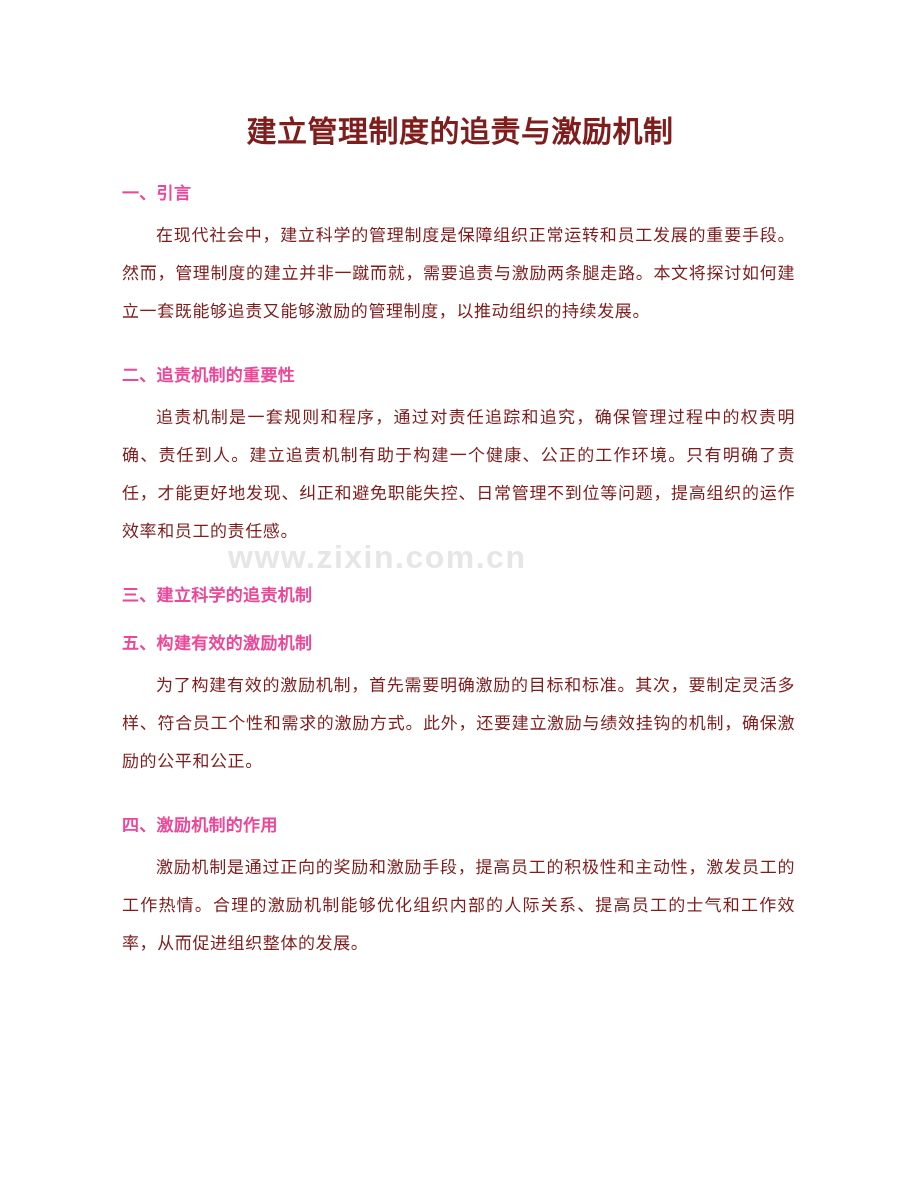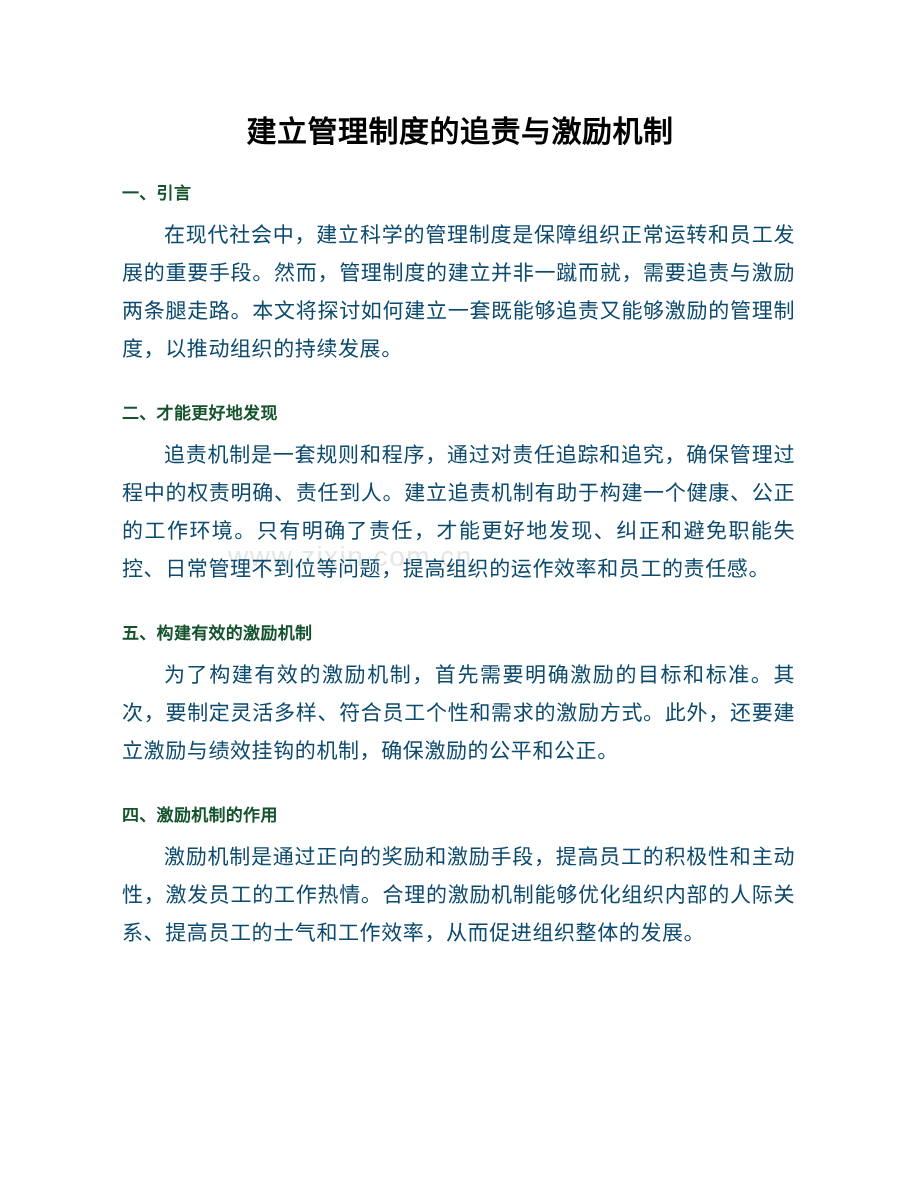--- a/index.html
+++ b/index.html
@@ -22,64 +22,64 @@
     box-sizing: border-box;
   }
   .watermark {
     position: absolute;
     left: 228px;
     top: 529px;
     width: 470px;
     height: 56px;
     line-height: 56px;
     font-family: "Liberation Sans", "DejaVu Sans", sans-serif;
-    font-size: 28px;
-    font-weight: 400;
+    font-size: 32px;
+    font-weight: 700;
     letter-spacing: 1.5px;
     color: #e6e6e6;
     white-space: nowrap;
     user-select: none;
     pointer-events: none;
     z-index: 0;
   }
   .content {
     position: relative;
     z-index: 1;
     padding: 0;
   }
   .doc-title {
     margin: 0;
     padding: 110px 0 0 0;
     text-align: center;
     font-family: Liberation Sans, sans-serif;
     font-size: 30px;
     font-weight: bold;
     letter-spacing: 0.5px;
-    color: #000000;
+    color: #7f1d1d;
     line-height: 44px;
   }
   .section {
     margin: 0;
   }
   .section-heading {
     margin: 0;
     padding: 0 0 0 122px;
     font-family: "DejaVu Sans", "Liberation Sans", sans-serif;
     font-size: 17px;
     font-weight: bold;
-    color: #14532d;
+    color: #ec4899;
     line-height: 34px;
     letter-spacing: 0.3px;
   }
   .section-body {
     margin: 0;
     padding: 6px 125px 14px 122px;
     font-family: "DejaVu Serif", "Liberation Serif", serif;
-    font-size: 21px;
-    color: #0c4a6e;
+    font-size: 17px;
+    color: #7f1d1d;
     line-height: 38px;
     text-align: justify;
     text-indent: 2em;
     letter-spacing: 0.6px;
     word-break: break-all;
   }
   .sec-1 .section-heading { padding-top: 22px; }
   .sec-2 .section-heading { padding-top: 14px; }
   .sec-3 .section-heading { padding-top: 14px; }
   .sec-4 .section-heading { padding-top: 14px; }
@@ -95,25 +95,26 @@
   <div class="content">
 
     <h1 class="doc-title">建立管理制度的追责与激励机制</h1>
 
     <div class="section sec-1">
       <h2 class="section-heading">一、引言</h2>
       <p class="section-body">在现代社会中，建立科学的管理制度是保障组织正常运转和员工发展的重要手段。然而，管理制度的建立并非一蹴而就，需要追责与激励两条腿走路。本文将探讨如何建立一套既能够追责又能够激励的管理制度，以推动组织的持续发展。</p>
     </div>
 
     <div class="section sec-2">
-      <h2 class="section-heading">二、才能更好地发现</h2>
+      <h2 class="section-heading">二、追责机制的重要性</h2>
       <p class="section-body">追责机制是一套规则和程序，通过对责任追踪和追究，确保管理过程中的权责明确、责任到人。建立追责机制有助于构建一个健康、公正的工作环境。只有明确了责任，才能更好地发现、纠正和避免职能失控、日常管理不到位等问题，提高组织的运作效率和员工的责任感。</p>
     </div>
 
     <div class="section sec-3">
+      <h2 class="section-heading">三、建立科学的追责机制</h2>
     </div>
 
     <div class="section sec-5">
       <h2 class="section-heading">五、构建有效的激励机制</h2>
       <p class="section-body">为了构建有效的激励机制，首先需要明确激励的目标和标准。其次，要制定灵活多样、符合员工个性和需求的激励方式。此外，还要建立激励与绩效挂钩的机制，确保激励的公平和公正。</p>
     </div>
 
     <div class="section sec-4">
       <h2 class="section-heading">四、激励机制的作用</h2>
       <p class="section-body">激励机制是通过正向的奖励和激励手段，提高员工的积极性和主动性，激发员工的工作热情。合理的激励机制能够优化组织内部的人际关系、提高员工的士气和工作效率，从而促进组织整体的发展。</p>

